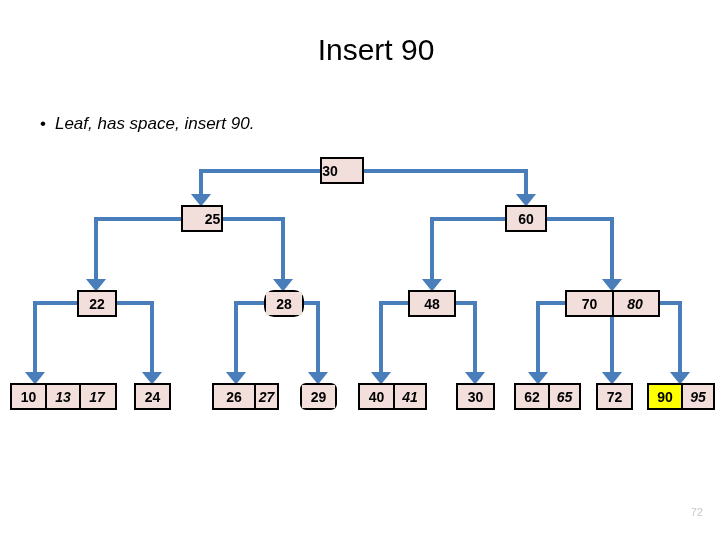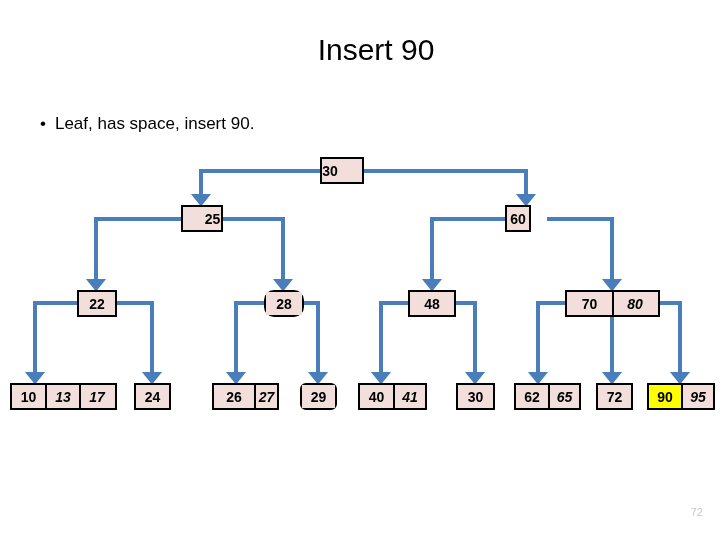--- a/index.html
+++ b/index.html
@@ -17,21 +17,21 @@
   }
 
   #bullet-row{
     position:absolute;left:40px;top:112px;width:520px;
     display:flex;align-items:flex-start;gap:9px;
   }
   #bullet-dot{
     font-size:17px;line-height:24px;color:#000;
   }
   #bullet-text{
-    font-size:17px;line-height:24px;color:#000;
+    font-size:17px;line-height:24px;color:#000;font-style:italic;
   }
 
   
   #tree{position:absolute;left:0;top:0;width:720px;height:540px;}
   #links{position:absolute;left:0;top:0;width:720px;height:540px;}
 
   .node{
     position:absolute;display:flex;
     border:2px solid #000;box-sizing:border-box;
     background:#F2DEDB;
@@ -106,21 +106,21 @@
     </svg>
 
     <div class="node internal" style="left:320px;top:157px;width:44px;height:27px;">
       <div class="cell" style="width:16px;">30</div>
     </div>
 
     <div class="node internal" style="left:181px;top:205px;width:42px;height:27px;padding-left:21px;">
       <div class="cell" style="width:38px;">25</div>
     </div>
 
-    <div class="node internal" style="left:505px;top:205px;width:26px;height:27px;">
+    <div class="node internal" style="left:505px;top:205px;width:42px;height:27px;">
       <div class="cell" style="width:38px;">60</div>
     </div>
 
     <div class="node internal" style="left:77px;top:290px;width:40px;height:27px;">
       <div class="cell" style="width:36px;">22</div>
     </div>
 
     <div class="node internal" style="left:264px;top:290px;width:40px;height:27px;border-radius:10px;">
       <div class="cell" style="width:36px;">28</div>
     </div>

